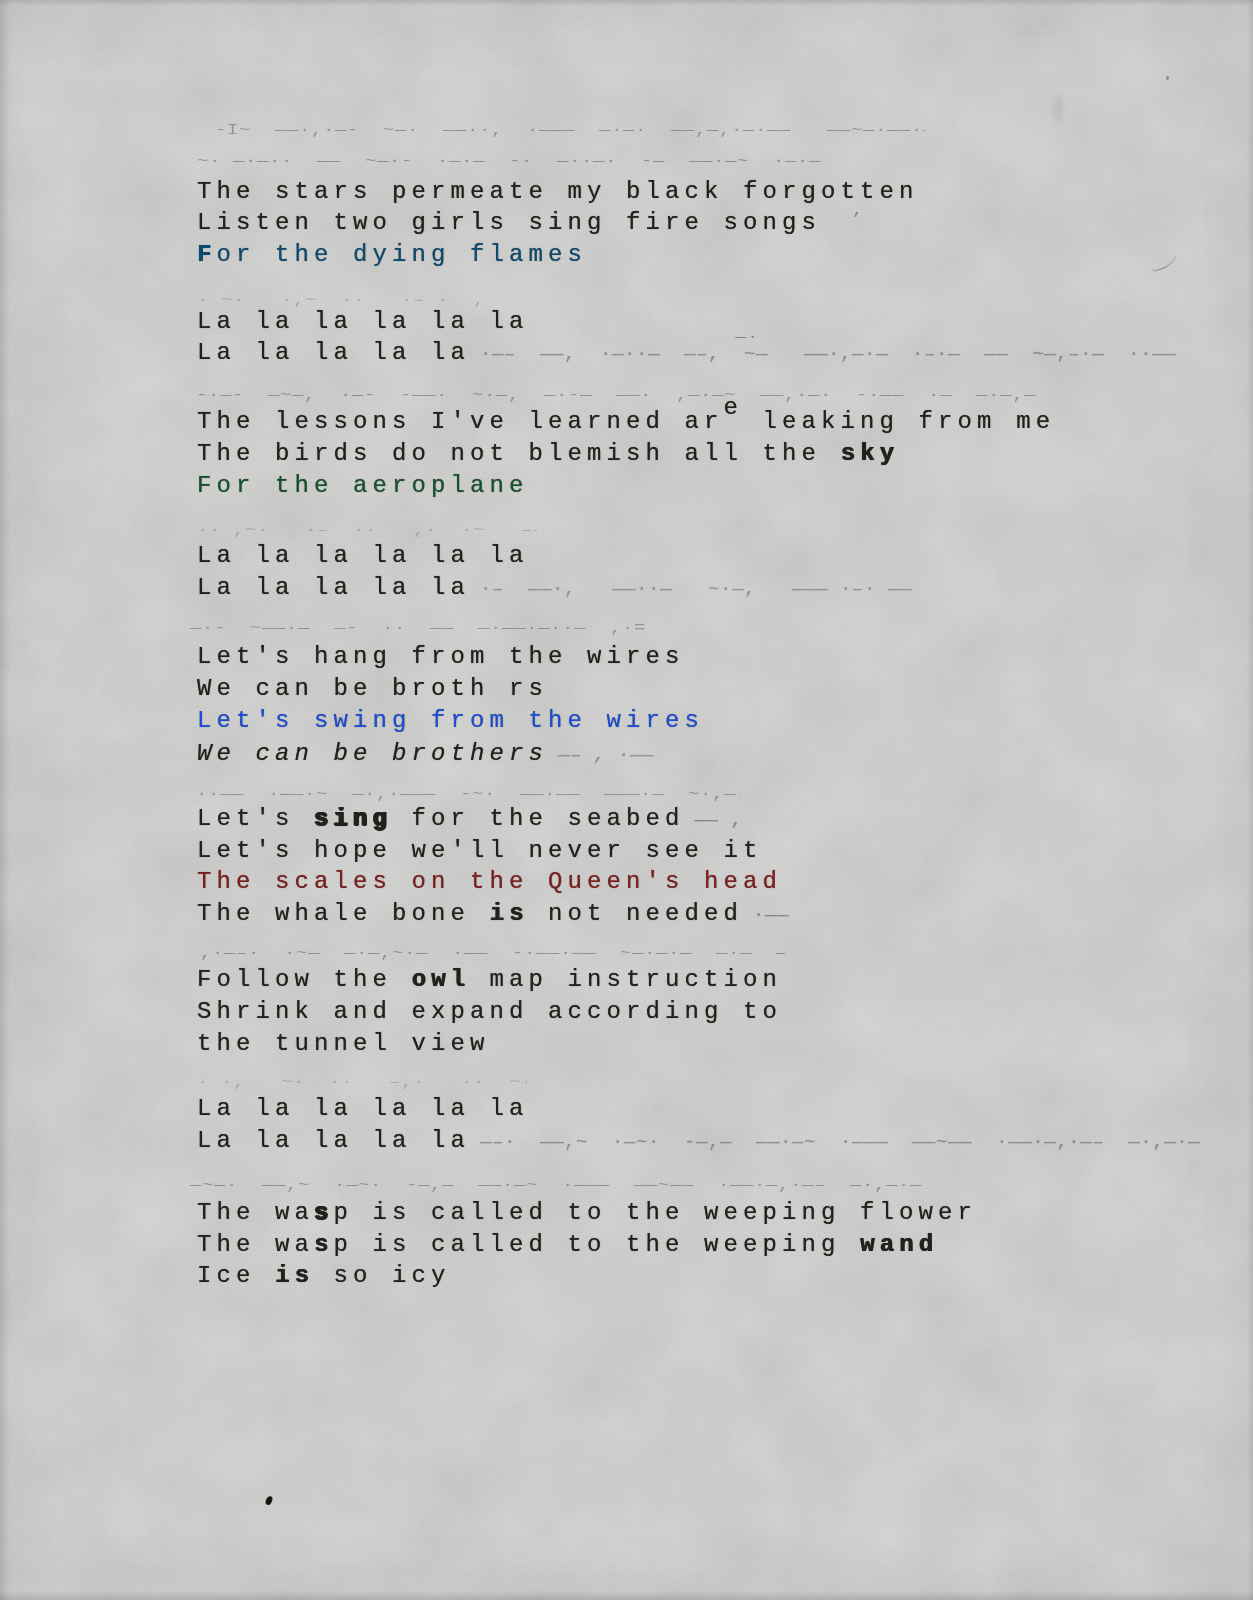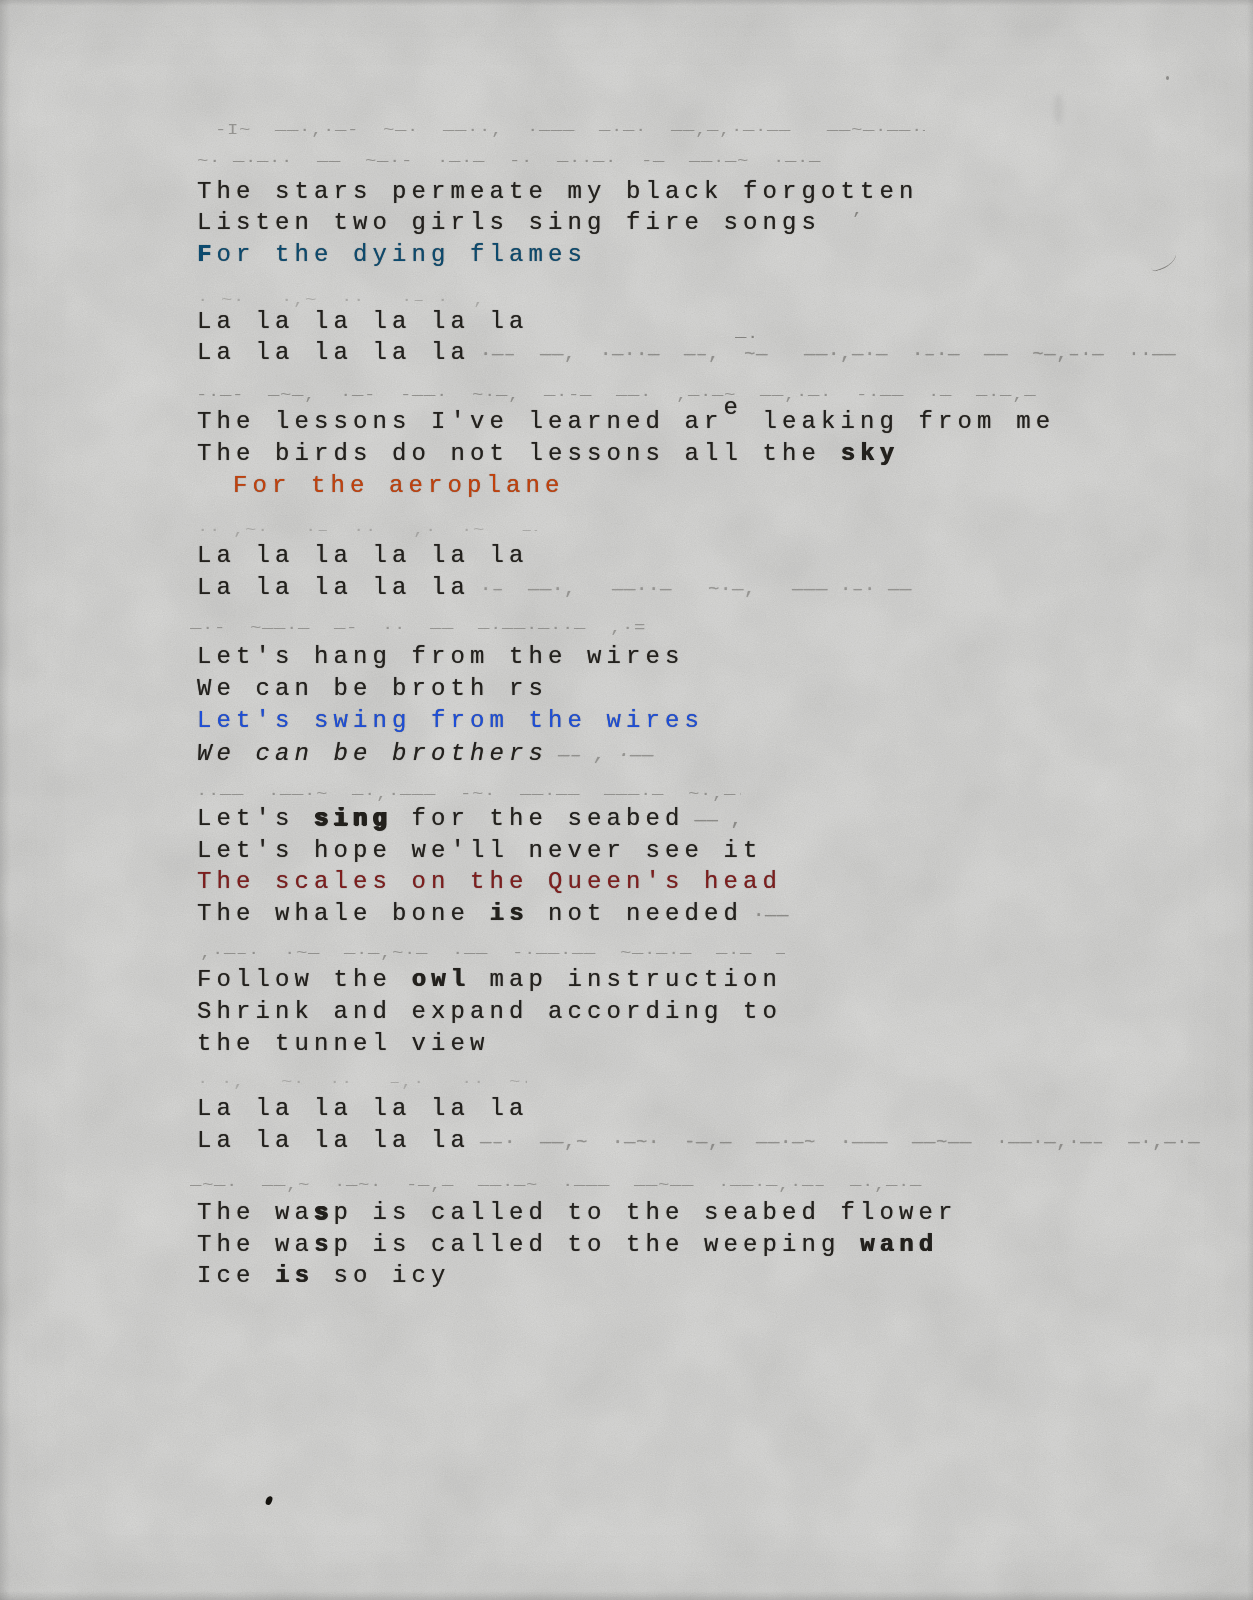--- a/index.html
+++ b/index.html
@@ -95,22 +95,22 @@
       <div class="block line" style="left: 197px; top: 176px; color: rgb(35, 33, 29);"><span>The stars permeate my black forgotten</span></div>
       <div class="block ghost" style="left: 852px; top: 202px; width: 24px; opacity: 0.5; color: rgb(62, 60, 55);">,</div>
       <div class="block line" style="left: 197px; top: 207px; color: rgb(35, 33, 29);"><span>Listen two girls sing fire songs</span></div>
       <div class="block line" style="left: 197px; top: 239px; color: #0c4a6e;"><span class="strong">F</span><span>or the dying flames</span></div>
       <div class="block ghost" style="left: 197px; top: 292px; width: 300px; opacity: 0.26; color: rgb(62, 60, 55);">· ~·   ·,~  ··   ·– ·  ,   –·.</div>
       <div class="block line" style="left: 197px; top: 306px; color: rgb(35, 33, 29);"><span>La la la la la la</span></div>
       <div class="block line" style="left: 197px; top: 337px; color: rgb(35, 33, 29);"><span>La la la la la</span><span class="trail" style="width: 576px; opacity: 0.42;">·—–  ——,  ·—··—  —–,  ~—   ——·,—·—  ·–·—  ——  ~—,–·—  ··——</span></div>
       <div class="block ghost" style="left: 735px; top: 329px; width: 42px; opacity: 0.5; color: rgb(62, 60, 55);">—·</div>
       <div class="block ghost" style="left: 196px; top: 387px; width: 868px; opacity: 0.42; color: rgb(62, 60, 55);">-·—-  —~—,  ·—-  -——·  ~·—,  —·-—  ——·  ,—·—~  ——,·—·  -·——  ·—  —·—,—  ·——·  -,·—  —·—  ——·  ·-</div>
       <div class="block line" style="left: 197px; top: 406px; color: rgb(35, 33, 29);"><span>The lessons I've learned ar</span><span class="sup">e</span><span> leaking from me</span></div>
-      <div class="block line" style="left: 197px; top: 438px; color: rgb(35, 33, 29);"><span>The birds do not lessons all the </span><span class="strong">sky</span></div>
-      <div class="block line" style="left: 197px; top: 470px; color: #c2410c; margin-left: 36px;"><span>For the aeroplane</span></div>
+      <div class="block line" style="left: 197px; top: 438px; color: rgb(35, 33, 29);"><span>The birds do not blemish all the </span><span class="strong">sky</span></div>
+      <div class="block line" style="left: 197px; top: 470px; color: #14532d;"><span>For the aeroplane</span></div>
       <div class="block ghost" style="left: 197px; top: 522px; width: 340px; opacity: 0.25; color: rgb(62, 60, 55);">·· ,~·   ·–  ··   ,·  ·~   ––·   ·.</div>
       <div class="block line" style="left: 197px; top: 540px; color: rgb(35, 33, 29);"><span>La la la la la la</span></div>
       <div class="block line" style="left: 197px; top: 572px; color: rgb(35, 33, 29);"><span>La la la la la</span><span class="trail" style="width: 400px; opacity: 0.38;">·–  ——·,   ——··—   ~·—,   ——— ·–· ——</span></div>
       <div class="block ghost" style="left: 190px; top: 620px; width: 470px; opacity: 0.38; color: rgb(62, 60, 55);">—·-  ~——·—  —-  ··  ——  —·——·—··—  ,·=  ——·~  ——·</div>
       <div class="block line" style="left: 197px; top: 641px; color: rgb(35, 33, 29);"><span>Let's hang from the wires</span></div>
       <div class="block line" style="left: 197px; top: 673px; color: rgb(35, 33, 29);"><span>We can be broth rs</span></div>
       <div class="block line" style="left: 197px; top: 705px; color: #1d4ed8;"><span>Let's swing from the wires</span></div>
       <div class="block line" style="left: 197px; top: 738px; color: rgb(35, 33, 29); font-style: italic;"><span>We can be brothers</span><span class="trail" style="width: 112px; opacity: 0.4;">—– , ·——</span></div>
       <div class="block ghost" style="left: 196px; top: 786px; width: 545px; opacity: 0.4; color: rgb(62, 60, 55);">··——  ·——·~  —·,·———  -~·  ——·——  ———·—  ~·,—·—·  ——,·——</div>
       <div class="block line" style="left: 197px; top: 803px; color: rgb(35, 33, 29);"><span>Let's </span><span class="overstrike">sing</span><span> for the seabed</span><span class="trail" style="width: 58px; opacity: 0.45;">—— ,</span></div>
@@ -118,21 +118,21 @@
       <div class="block line" style="left: 197px; top: 866px; color: #7f1d1d;"><span>The scales on the Queen's head</span></div>
       <div class="block line" style="left: 197px; top: 898px; color: rgb(35, 33, 29);"><span>The whale bone </span><span class="strong">is</span><span> not needed</span><span class="trail" style="width: 44px; opacity: 0.45;">·——</span></div>
       <div class="block ghost" style="left: 200px; top: 945px; width: 585px; opacity: 0.4; color: rgb(62, 60, 55);">,·—–·  ·~—  —·—,~·—  ·——  -·——·——  ~—·—·—  —·—  ——~·  —,-  ·—</div>
       <div class="block line" style="left: 197px; top: 964px; color: rgb(35, 33, 29);"><span>Follow the </span><span class="strong">owl</span><span> map instruction</span></div>
       <div class="block line" style="left: 197px; top: 996px; color: rgb(35, 33, 29);"><span>Shrink and expand according to</span></div>
       <div class="block line" style="left: 197px; top: 1028px; color: rgb(35, 33, 29);"><span>the tunnel view</span></div>
       <div class="block ghost" style="left: 197px; top: 1074px; width: 330px; opacity: 0.25; color: rgb(62, 60, 55);">· ·,   ~·  ··   –,·   ··  ~·   –·</div>
       <div class="block line" style="left: 197px; top: 1093px; color: rgb(35, 33, 29);"><span>La la la la la la</span></div>
       <div class="block line" style="left: 197px; top: 1125px; color: rgb(35, 33, 29);"><span>La la la la la</span><span class="trail" style="width: 572px; opacity: 0.42;">—–·  ——,~  ·—~·  -—,—  ——·—~  ·———  ——~——  ·——·—,·—–  —·,—·—</span></div>
       <div class="block ghost" style="left: 190px; top: 1177px; width: 748px; opacity: 0.4; color: rgb(62, 60, 55);">—~—·  ——,~  ·—~·  -—,—  ——·—~  ·———  ——~——  ·——·—,·—–  —·,—·—  ~—,——·  ·—,——</div>
-      <div class="block line" style="left: 197px; top: 1197px; color: rgb(35, 33, 29);"><span>The wa</span><span class="overstrike">s</span><span>p is called to the seabed flower</span></div>
+      <div class="block line" style="left: 197px; top: 1197px; color: rgb(35, 33, 29);"><span>The wa</span><span class="overstrike">s</span><span>p is called to the weeping flower</span></div>
       <div class="block line" style="left: 197px; top: 1229px; color: rgb(35, 33, 29);"><span>The wa</span><span class="strong">s</span><span>p is called to the weeping </span><span class="strong">wand</span></div>
       <div class="block line" style="left: 197px; top: 1260px; color: rgb(35, 33, 29);"><span>Ice </span><span class="strong">is</span><span> so icy</span></div>
       <div class="block speck" style="left: 266px; top: 1496px;"></div>
       <div class="block curve" style="left: 1150px; top: 255px;"></div>
       <div class="block dot" style="left: 1166px; top: 76px;"></div>
       <div class="block smudge" style="left: 1054px; top: 94px;"></div>
     </div>
 
   <div class="edge edge-top"></div>
   <div class="edge edge-bottom"></div>

